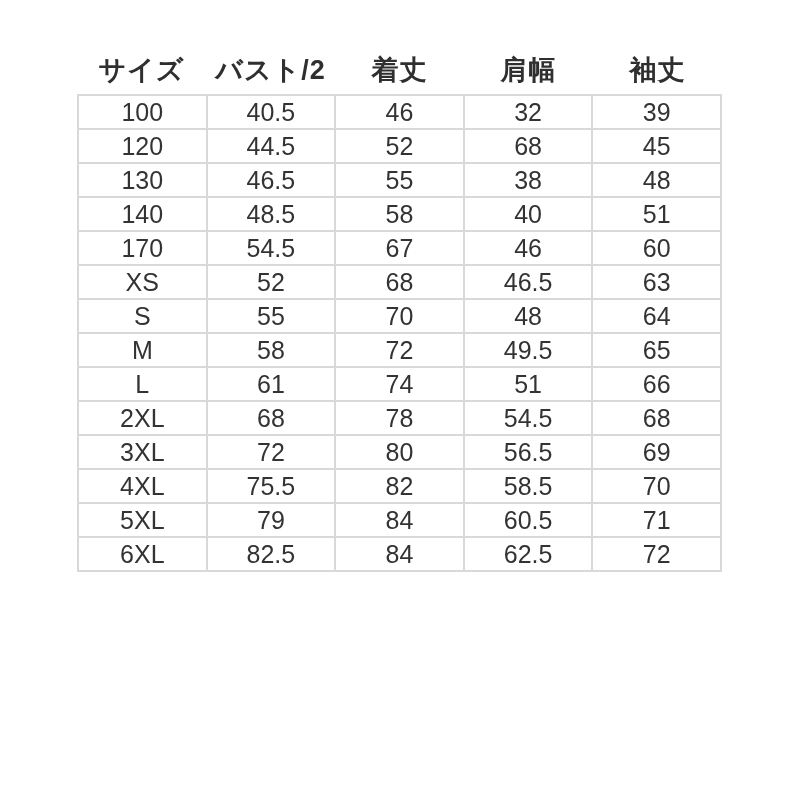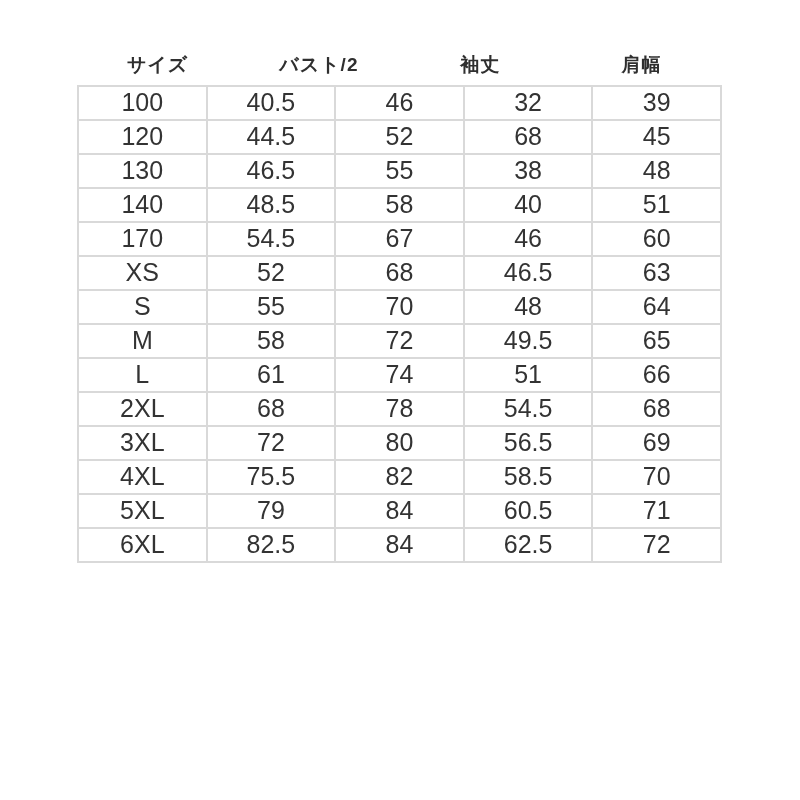--- a/index.html
+++ b/index.html
@@ -27,21 +27,21 @@
     top: 54px;
     width: 645px;
   }
   .header-row {
     display: flex;
     width: 100%;
   }
   .header-cell {
     flex: 1 1 0;
     text-align: center;
-    font-size: 19px;
+    font-size: 27px;
     font-weight: 600;
     color: #2f2f2f;
     line-height: 1.2;
     padding-bottom: 8px;
     letter-spacing: 1px;
     white-space: nowrap;
   }
   table.size-table {
     width: 100%;
     border-collapse: collapse;
@@ -59,22 +59,23 @@
     overflow: hidden;
   }
 </style>
 </head>
 <body>
 
 <div class="size-chart">
   <div class="header-row">
       <div class="header-cell">サイズ</div>
       <div class="header-cell">バスト/2</div>
+      <div class="header-cell">着丈</div>
+      <div class="header-cell">肩幅</div>
       <div class="header-cell">袖丈</div>
-      <div class="header-cell">肩幅</div>
     </div>
   <table class="size-table">
     <tbody>
         <tr>
           <td>100</td>
           <td>40.5</td>
           <td>46</td>
           <td>32</td>
           <td>39</td>
         </tr>

